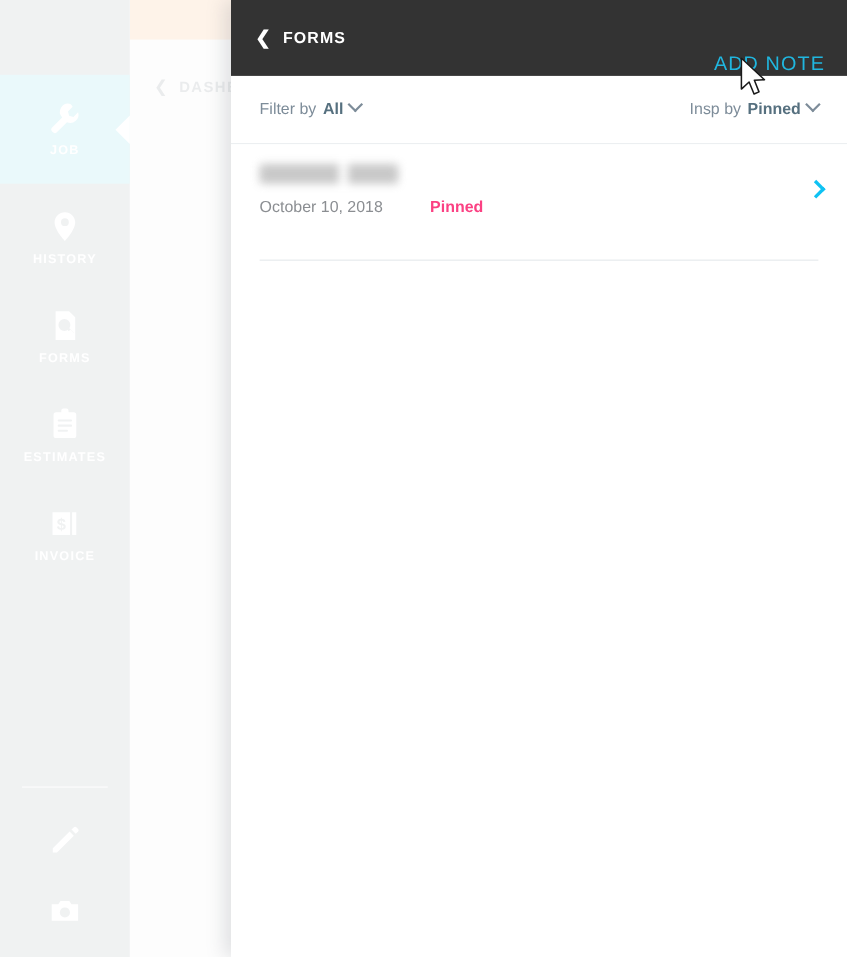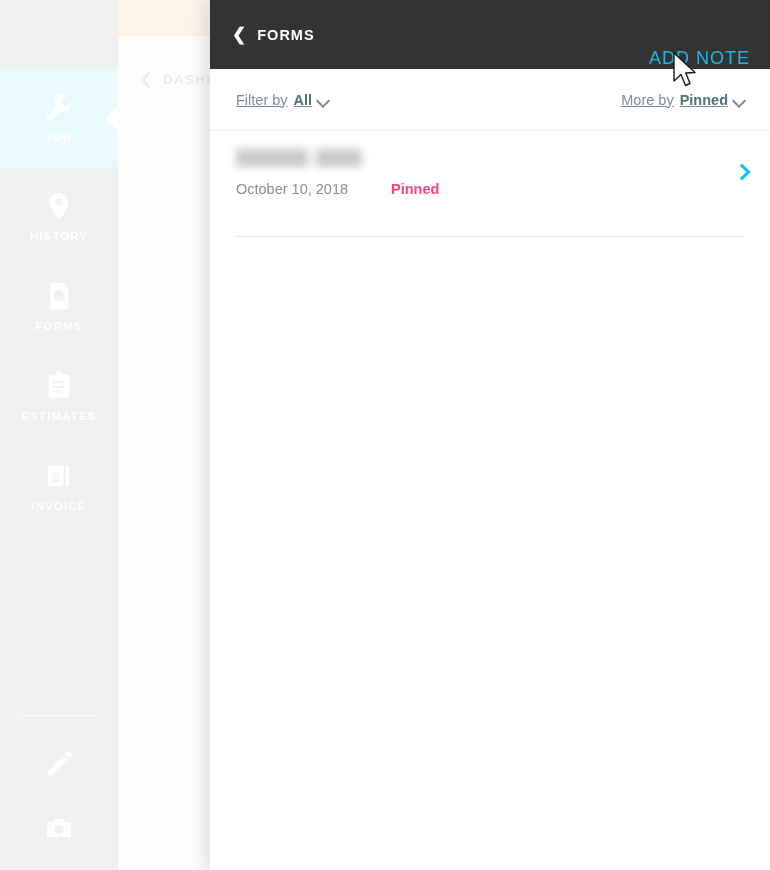--- a/index.html
+++ b/index.html
@@ -126,21 +126,21 @@
   .add-note {
     position:absolute; right:20px; color:#20b6df;
     font-size:18px; font-weight:normal; letter-spacing:1px;margin-top:48px;
   }
 
   .filter-bar {
     position:relative; height:62px;
     display:flex; align-items:center; justify-content:space-between;
     padding:0 26px; border-bottom:1px solid #eceff1;
   }
-  .fb-group { display:flex; align-items:flex-end; gap:6px; font-size:14.5px; color:#7d8c99;text-decoration:underline; }
+  .fb-group { display:flex; align-items:flex-start; gap:6px; font-size:14.5px; color:#7d8c99; }
   .fb-group .strong { font-weight:bold; color:#56707f; }
   .caret { display:inline-block; width:10px; height:10px; position:relative; top:-2px; }
   .caret:after {
     content:""; position:absolute; left:0; top:0;
     width:8px; height:8px; border-right:2px solid #7d8c99; border-bottom:2px solid #7d8c99;
     transform:rotate(45deg);
   }
 
   .note-row {
     position:relative; height:105px; padding:18px 26px 0 26px;
@@ -328,21 +328,21 @@
       <div class="add-note">ADD NOTE</div>
     </div>
 
     <div class="filter-bar">
       <div class="fb-group">
         <span>Filter by</span>
         <span class="strong">All</span>
         <span class="caret"></span>
       </div>
       <div class="fb-group">
-        <span>More by</span>
+        <span>Insp by</span>
         <span class="strong">Pinned</span>
         <span class="caret"></span>
       </div>
     </div>
 
     <div class="notes-list">
       <div class="note-row">
         <div class="note-title-redacted"></div>
         <div class="note-meta">
           <span class="note-date">October 10, 2018</span>

